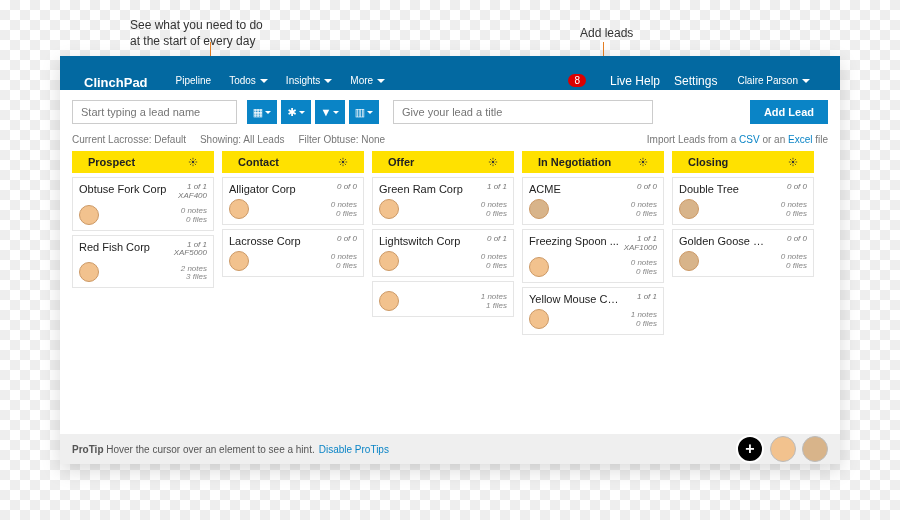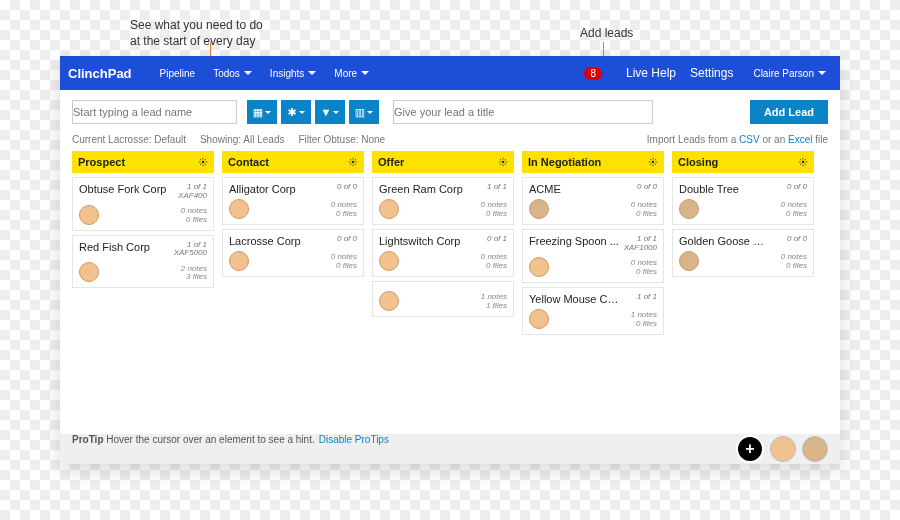--- a/index.html
+++ b/index.html
@@ -2,52 +2,52 @@
 <html><head>
 <meta charset="utf-8">
 <style>
   html,body{margin:0;padding:0;font-family:Arial,Helvetica,sans-serif;font-size:11px;color:#222;}
   .stage{width:900px;height:520px;position:relative;background:#fff;overflow:hidden;}
   .checker{position:absolute;inset:0;background-image:
     linear-gradient(45deg,#eee 25%,transparent 25%),linear-gradient(-45deg,#eee 25%,transparent 25%),
     linear-gradient(45deg,transparent 75%,#eee 75%),linear-gradient(-45deg,transparent 75%,#eee 75%);
     background-size:20px 20px;background-position:0 0,0 10px,10px -10px,-10px 0;}
   .app{position:absolute;left:60px;top:56px;width:780px;height:408px;background:#fff;box-shadow:0 6px 18px rgba(0,0,0,.15);}
-  .topbar{height:34px;background:#1d4ed8;color:#fff;display:flex;align-items:center;padding:0 8px;}
+  .topbar{height:34px;background:#0369a1;color:#fff;display:flex;align-items:flex-end;padding:0 24px;}
   .brand{font-weight:700;font-size:13px;margin-right:22px;}
   .nav{display:flex;gap:6px;}
   .nav-item{display:flex;align-items:center;gap:4px;font-size:10px;padding:4px 6px;}
   .chev{width:0;height:0;border-left:4px solid transparent;border-right:4px solid transparent;border-top:4px solid #fff;}
   .spacer{flex:1;}
   .badge{background:#d00;color:#fff;border-radius:8px;padding:1px 6px;font-size:10px;margin-right:10px;}
   .right-nav{display:flex;align-items:center;gap:14px;font-size:12px;}
   .toolbar{display:flex;align-items:center;gap:10px;padding:10px 12px;}
-  .txt{height:24px;border:1px solid #ccc;padding:3px 0;box-sizing:border-box;font-size:11px;color:#888;background:#fff;}
+  .txt{height:24px;border:1px solid #ccc;padding:3px 8px;box-sizing:border-box;font-size:11px;color:#888;background:#fff;}
   .lead-name{width:165px;}
   .lead-title{width:260px;margin-left:4px;}
   .btns{display:flex;gap:4px;}
   .tbtn{width:30px;height:24px;background:#0a84c6;display:flex;align-items:center;justify-content:center;color:#fff;gap:2px;}
   .tbtn .dd{width:0;height:0;border-left:3px solid transparent;border-right:3px solid transparent;border-top:3px solid #fff;}
   .addlead{background:#0a84c6;color:#fff;padding:6px 14px;font-weight:600;margin-left:auto;}
   .filters{padding:0 12px 6px;display:flex;gap:14px;color:#777;font-size:10px;align-items:center;}
   .import{margin-left:auto;color:#777;}
   .import a{color:#0a84c6;text-decoration:none;}
   .board{display:flex;gap:8px;padding:0 12px;}
   .col{width:142px;}
-  .colhdr{background:#ffe100;padding:5px 6px;display:flex;align-items:center;justify-content:space-between;font-size:11px;font-weight:600;}
+  .colhdr{background:#ffe100;padding:5px 16px;display:flex;align-items:center;justify-content:space-between;font-size:11px;font-weight:600;}
   .gear{width:10px;height:10px;}
   .card{border:1px solid #e5e5e5;background:#fff;margin-top:4px;padding:5px 6px;}
   .card-top{display:flex;justify-content:space-between;align-items:flex-start;}
   .cname{font-size:11px;white-space:nowrap;overflow:hidden;text-overflow:ellipsis;max-width:90px;}
   .cprog{font-size:8px;font-style:italic;color:#777;text-align:right;line-height:1.1;}
   .card-bot{display:flex;justify-content:space-between;align-items:flex-end;margin-top:4px;}
   .avatar{width:18px;height:18px;border-radius:50%;background:#f2c28e;border:1px solid #cc9966;display:inline-block;}
   .avatar.b{background:#d8b48a;}
   .meta{font-size:8px;font-style:italic;color:#888;text-align:right;line-height:1.1;}
-  .footer{position:absolute;left:0;right:0;bottom:0;height:30px;background:#efefef;display:flex;padding:0 12px;font-size:10px;color:#555;}
+  .footer{position:absolute;left:0;right:0;bottom:0;height:30px;background:#efefef;display:flex;align-items:center;padding:0 12px;font-size:10px;color:#555;}
   .footer a{color:#0a84c6;text-decoration:none;margin-left:4px;}
   .avrow{display:flex;gap:6px;margin-left:auto;align-items:center;}
   .bigav{width:24px;height:24px;border-radius:50%;border:1px solid #bbb;}
   .plus{background:#000;color:#fff;display:flex;align-items:center;justify-content:center;font-size:16px;font-weight:700;border:2px solid #fff;}
   
   .call{position:absolute;font-size:12px;color:#333;line-height:1.3;text-align:left;}
   .call.r{text-align:right;}
   .line{position:absolute;background:#e67e22;}
 </style>
 </head>

